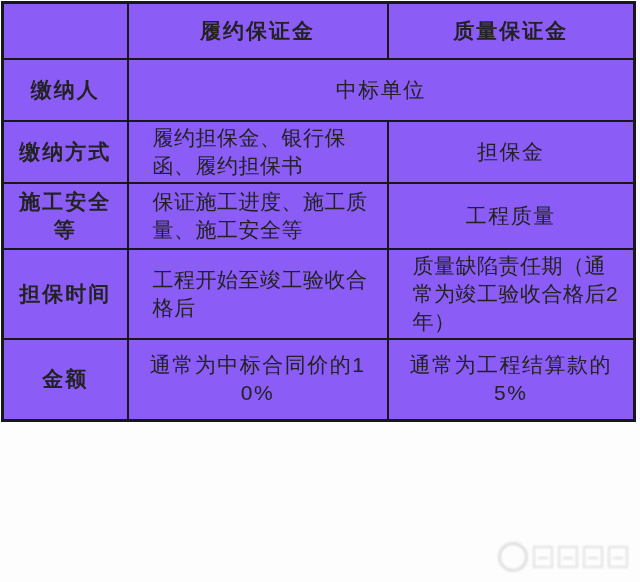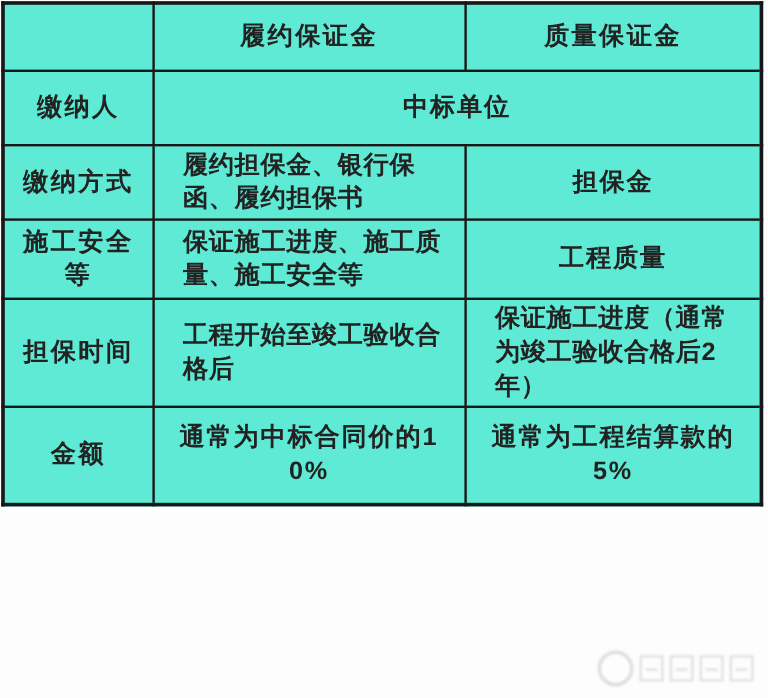--- a/index.html
+++ b/index.html
@@ -15,42 +15,42 @@
     background:#fdfdfd;
     overflow:hidden;
   }
   table.cmp{
     position:absolute;
     left:1px;top:1px;
     width:632px;
     border-collapse:collapse;
     table-layout:fixed;
     border:3px solid #181818;
-    background:#5eead4;
+    background:#8b5cf6;
   }
   col.c-label{width:125px;}
   col.c-perf{width:260px;}
   col.c-qual{width:247px;}
   th,td{
     border:2px solid #181818;
     color:#222222;
     font-size:21px;
     line-height:28px;
     padding:2px 8px;
     text-align:center;
     vertical-align:middle;
     letter-spacing:1.5px;
     overflow:hidden;
     word-break:break-all;
   }
   th{
     font-weight:bold;
     letter-spacing:2px;
   }
-  td{font-weight:700;}
+  td{font-weight:400;}
   td.left{
     text-align:left;
     letter-spacing:0.5px;
     padding-left:24px;
   }
   tr.r0{height:56px;}
   tr.r1{height:62px;}
   tr.r2{height:60px;}
   tr.r3{height:62px;margin-left:27px;}
   tr.r4{height:74px;}
@@ -125,21 +125,21 @@
 
       <tr class="r5">
         <th>施工安全等</th>
         <td class="left">保证施工进度、施工质量、施工安全等</td>
         <td>工程质量</td>
       </tr>
 
       <tr class="r6">
         <th>担保时间</th>
         <td class="left">工程开始至竣工验收合格后</td>
-        <td class="left">保证施工进度（通常为竣工验收合格后2年）</td>
+        <td class="left">质量缺陷责任期（通常为竣工验收合格后2年）</td>
       </tr>
 
       <tr class="r7">
         <th>金额</th>
         <td>通常为中标合同价的10%</td>
         <td>通常为工程结算款的5%</td>
       </tr>
     </tbody>
   </table>
 

